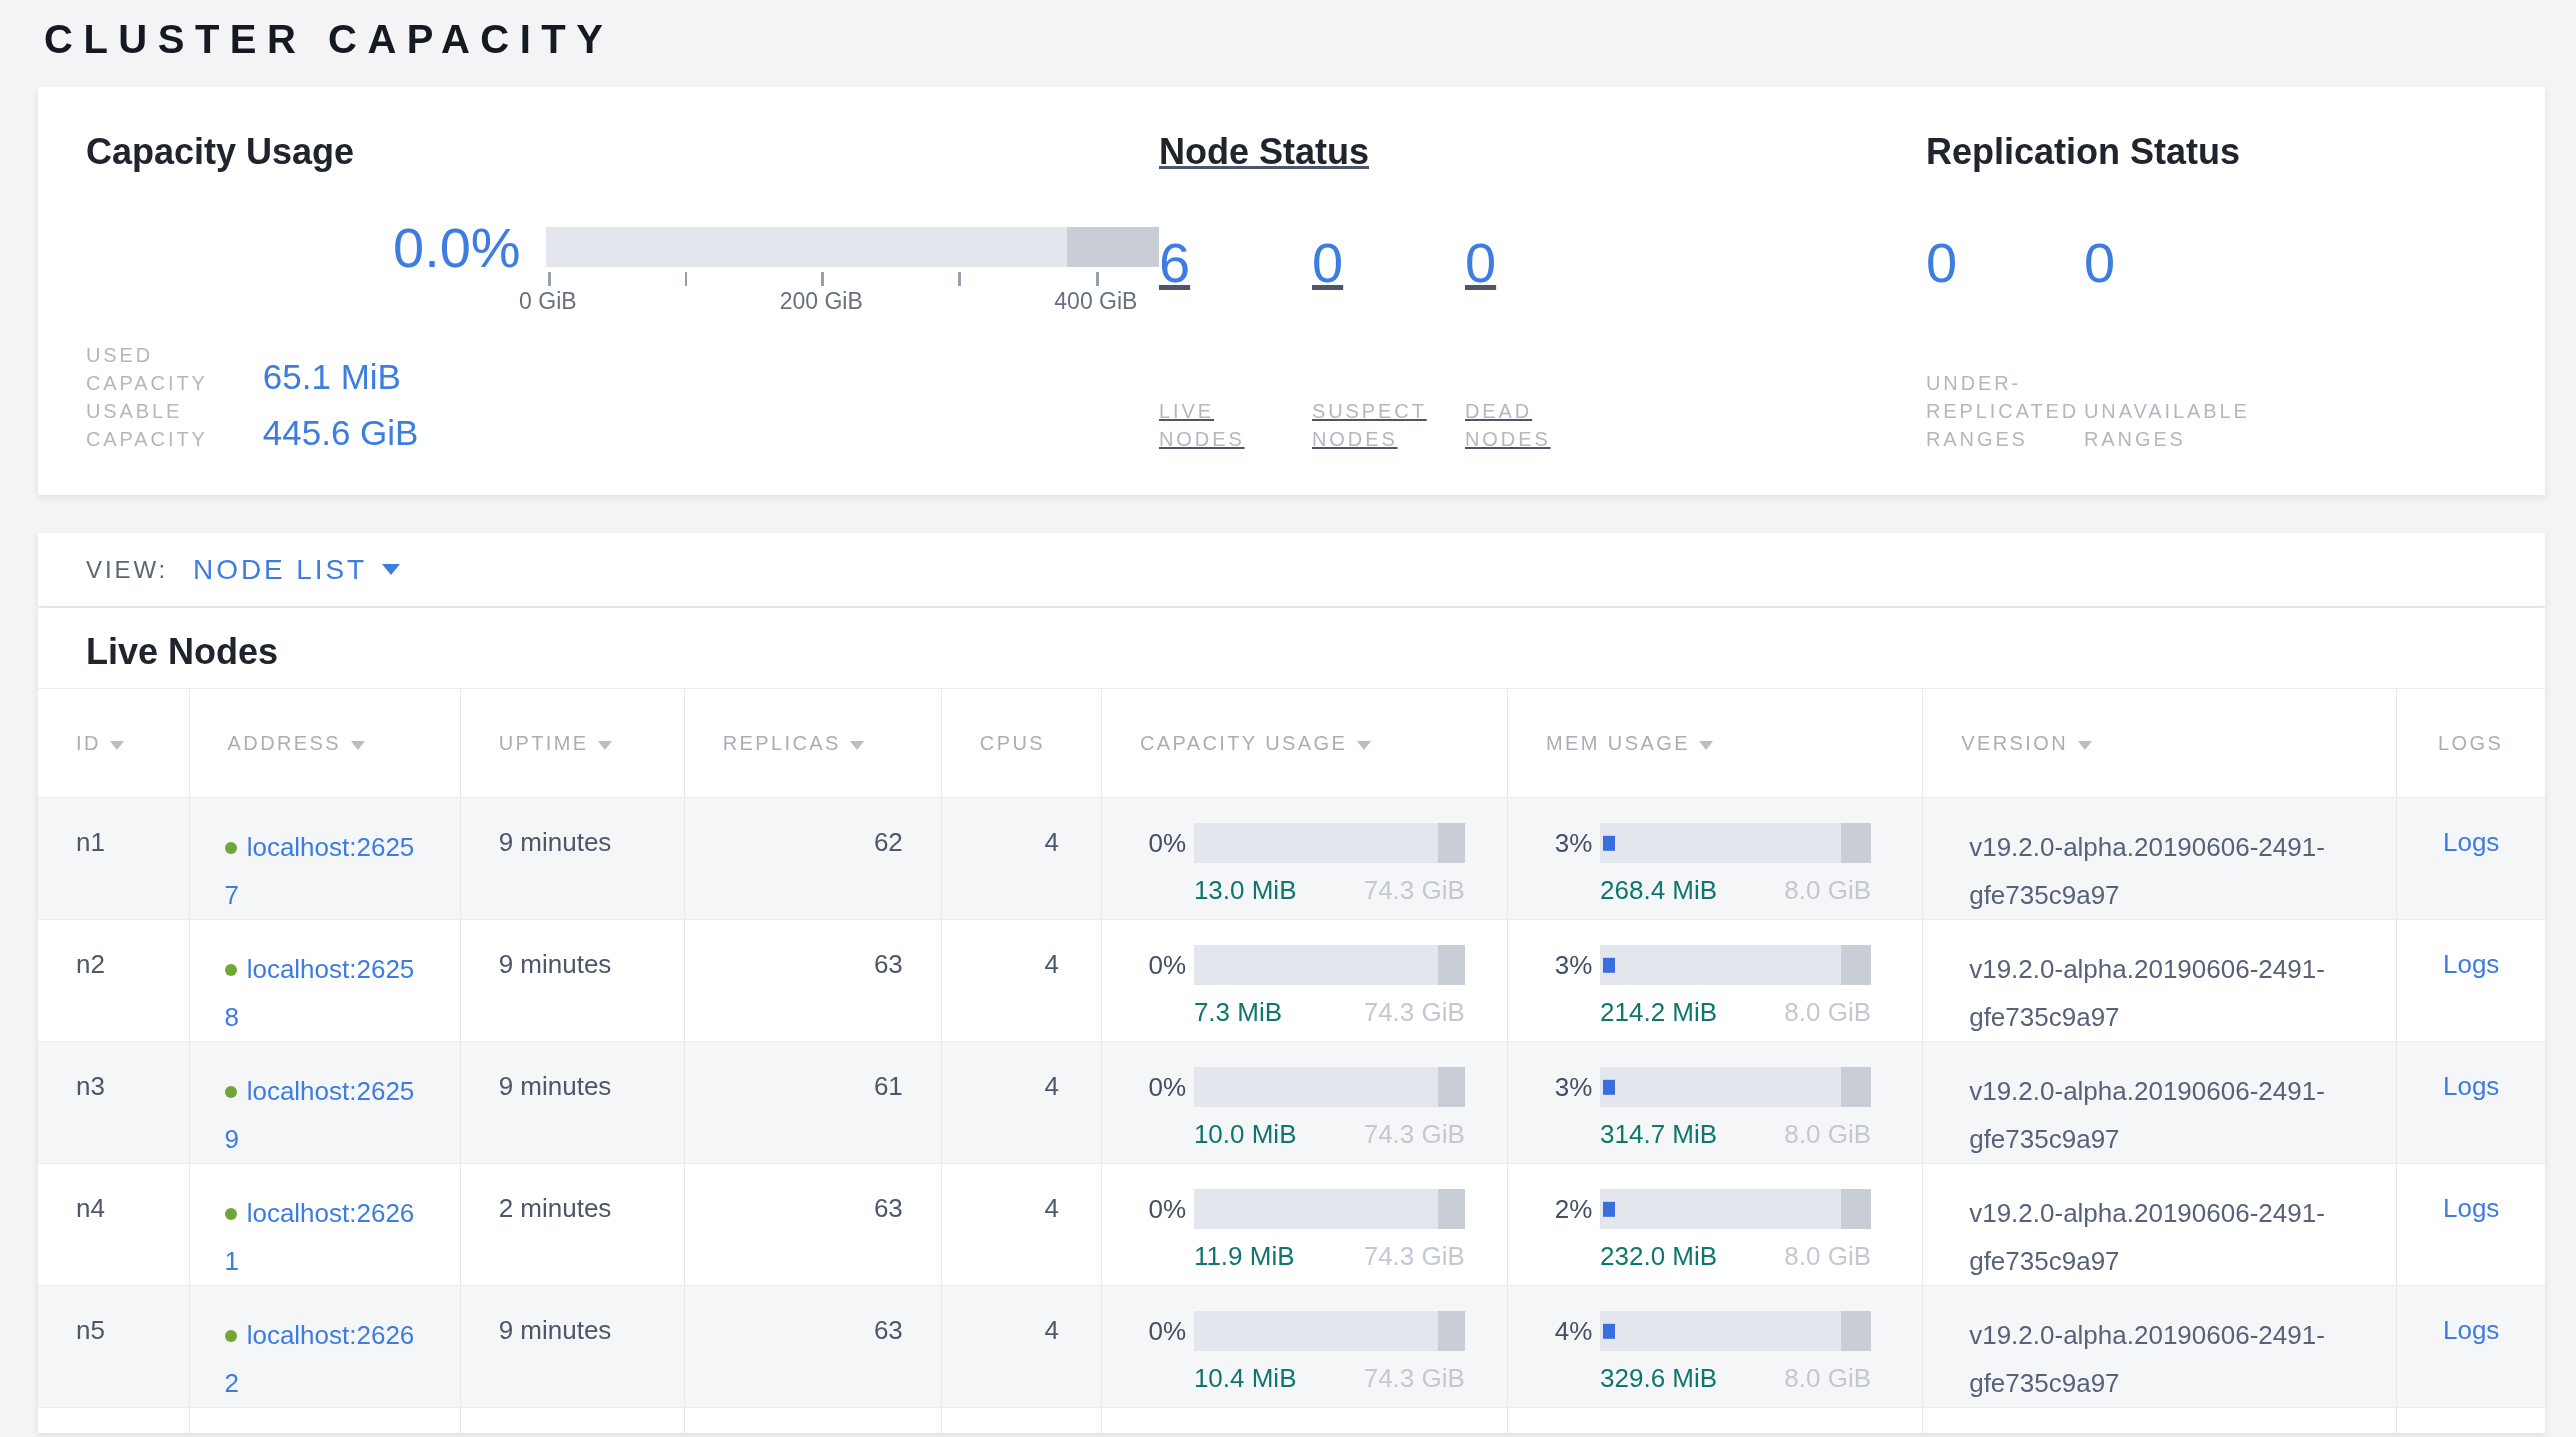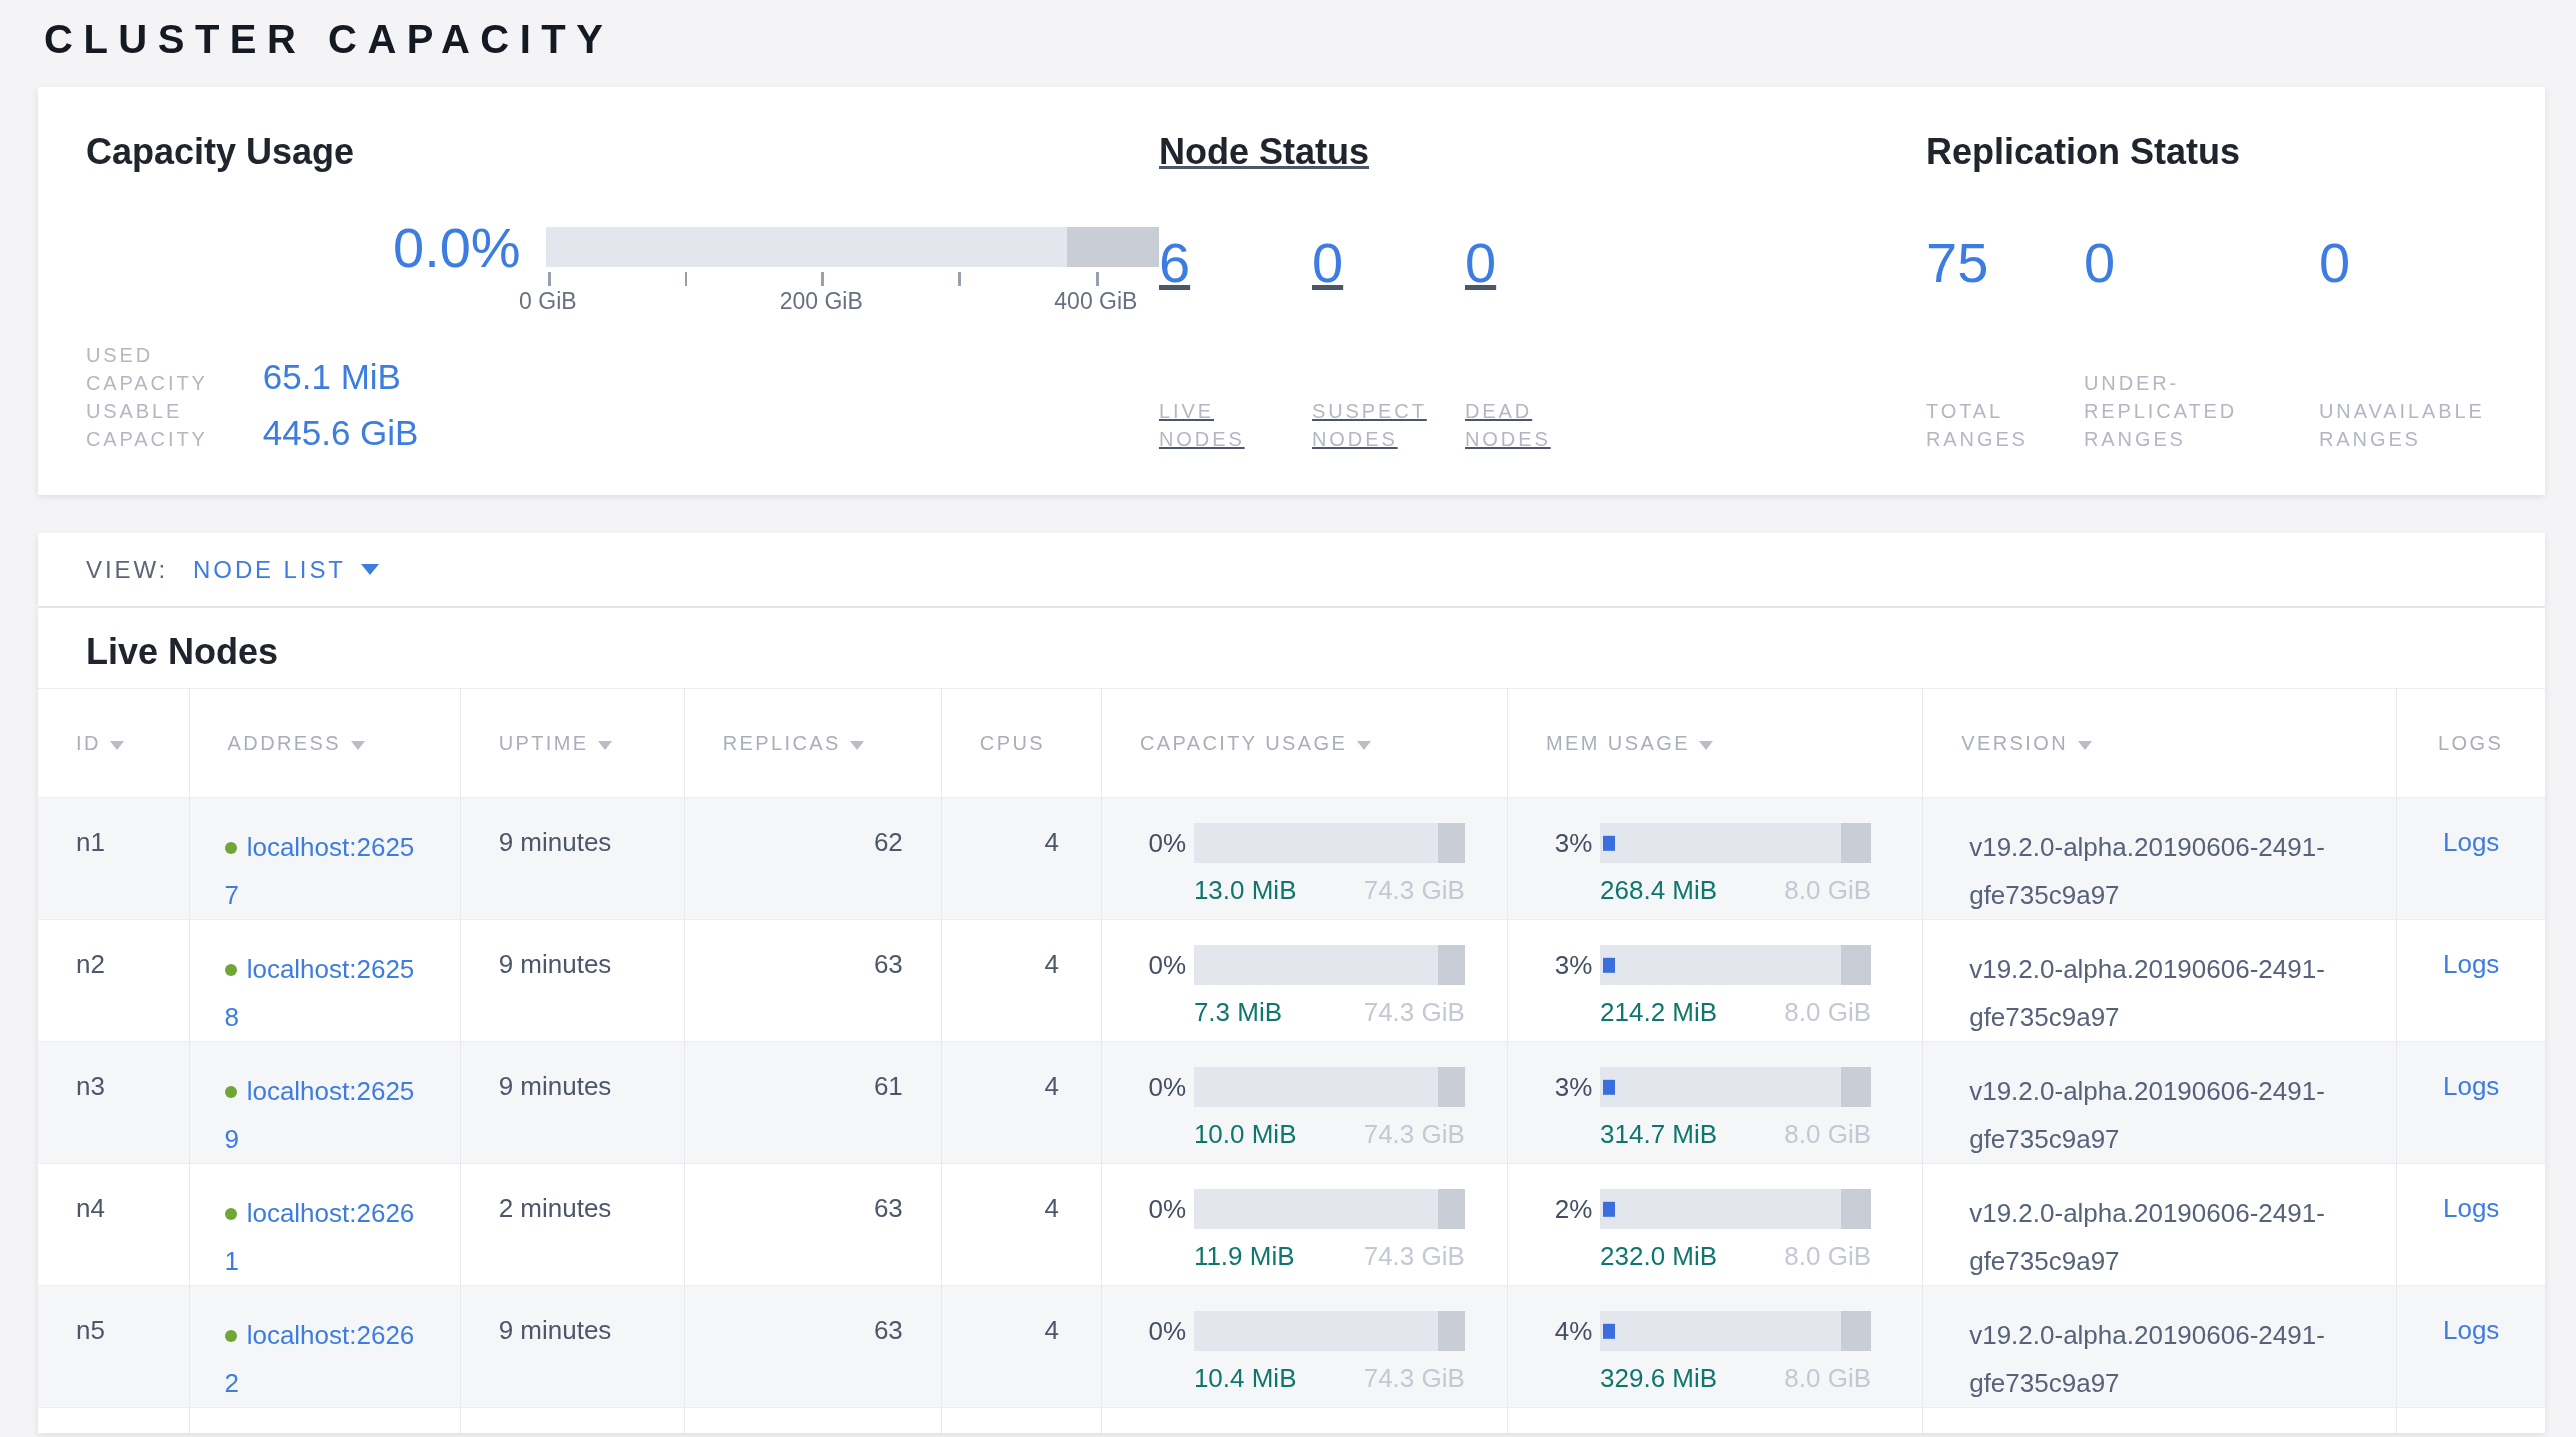--- a/index.html
+++ b/index.html
@@ -52,21 +52,21 @@
   .sec-repl .stat:nth-child(2) .lbl,
   .sec-repl .stat:nth-child(3) .lbl{width:209px;}
 
   
   .view-bar{
     margin:38px 31px 0 38px;width:2507px;height:73px;box-sizing:border-box;
     display:flex;align-items:center;padding-left:48px;
   }
   .view-label{font-size:24px;letter-spacing:2.9px;color:#5d6677;}
   .view-select{display:flex;align-items:center;margin-left:25px;cursor:pointer;}
-  .view-value{font-size:24px;letter-spacing:2.9px;color:#3d7ce0;}
+  .view-value{font-size:28px;letter-spacing:2.9px;color:#3d7ce0;}
   .caret-down{width:0;height:0;border-left:9.6px solid transparent;border-right:9.6px solid transparent;border-top:11.5px solid #3d7ce0;margin-left:15.3px;}
 
   
   .nodes-card{margin:1.9px 31px 0 38px;width:2507px;box-sizing:border-box;padding-top:23px;}
   .nodes-heading{margin:0 0 15.3px 48px;font-size:36px;line-height:42px;font-weight:bold;color:#20242d;}
 
   table{width:2507px;border-collapse:collapse;table-layout:fixed;}
   th,td{border-right:1.9px solid #e9e9ed;}
   th:last-child,td:last-child{border-right:none;}
   thead tr{height:109px;border-top:1.9px solid #ededf0;border-bottom:1.9px solid #ededf0;}
@@ -153,24 +153,20 @@
           <div class="num">0</div>
           <div class="lbl">DEAD NODES</div>
         </div>
       </div>
   </div>
 
   <div class="sec sec-repl">
     <h2>Replication Status</h2>
     <div class="stats-row" id="repl-stats">
         <div class="stat">
-          <div class="num">75</div>
-          <div class="lbl">TOTAL RANGES</div>
-        </div>
-        <div class="stat">
           <div class="num">0</div>
           <div class="lbl">UNDER-REPLICATED RANGES</div>
         </div>
         <div class="stat">
           <div class="num">0</div>
           <div class="lbl">UNAVAILABLE RANGES</div>
         </div>
       </div>
   </div>
 

